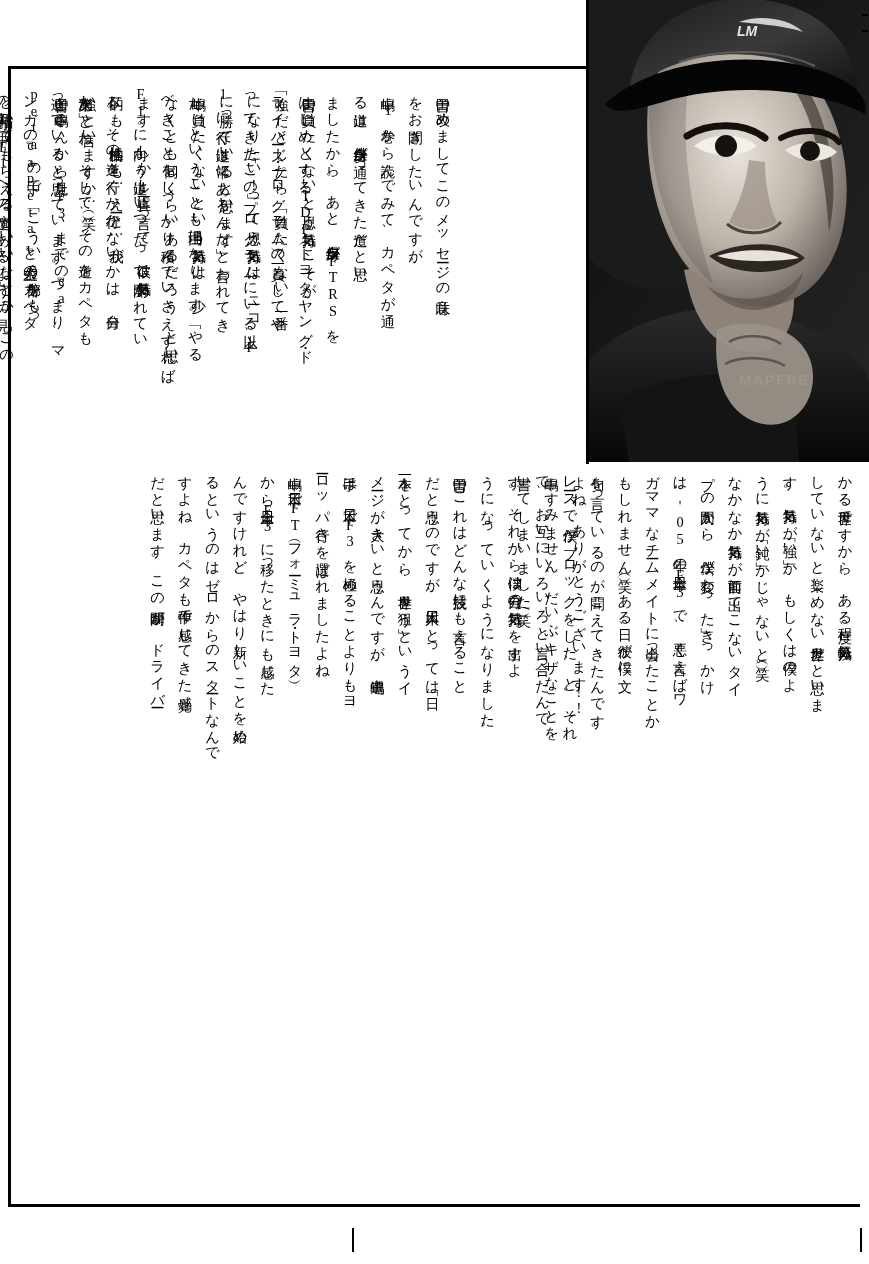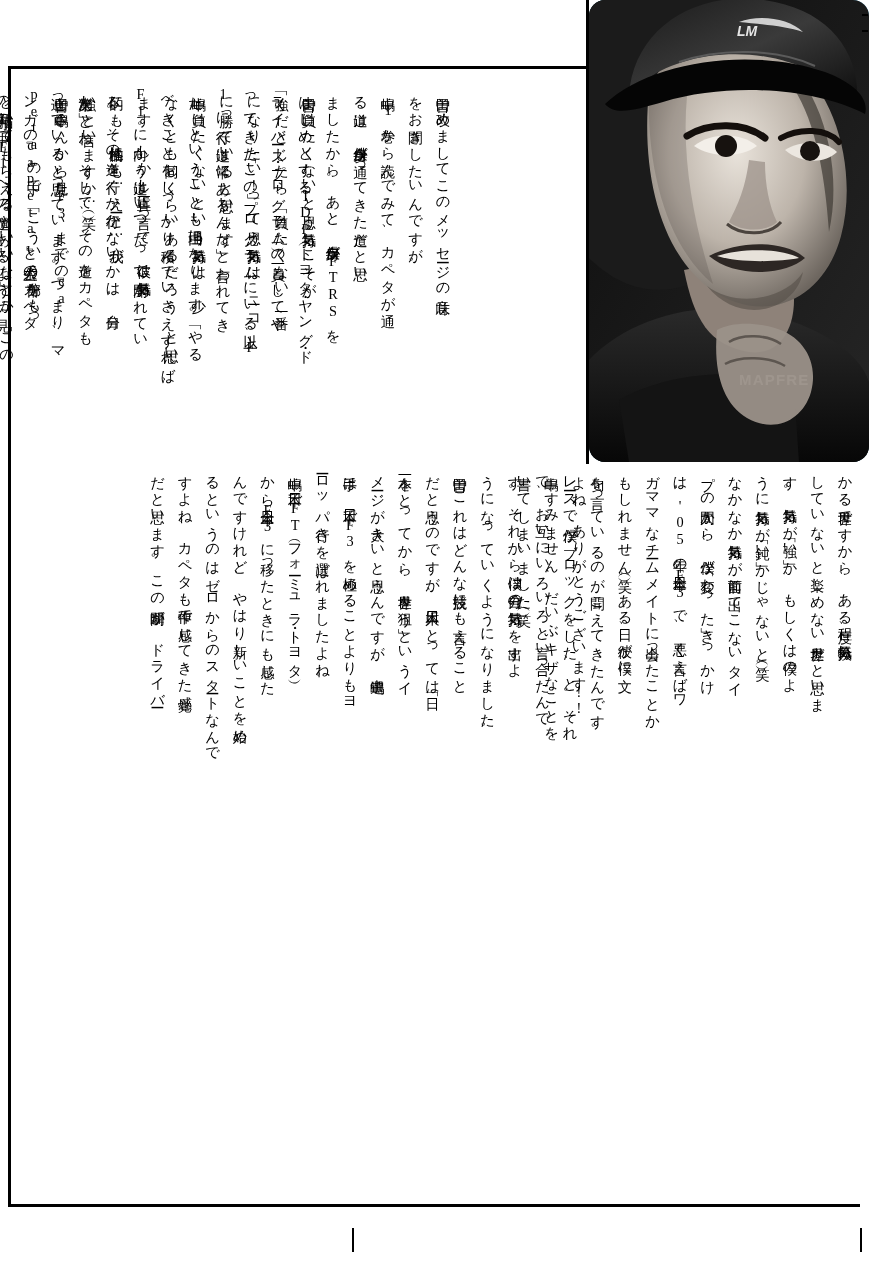--- a/index.html
+++ b/index.html
@@ -50,21 +50,20 @@
 
   
   .photo {
     position: absolute;
     left: 589px;
     top: 0px;
     width: 280px;
     height: 462px;
     overflow: hidden;
     background: #7dd3fc;
-    border-radius: 16px;
   }
   .photo svg { display: block; }
 
   
   .textblock {
     position: absolute;
     writing-mode: vertical-rl;
     text-orientation: upright;
     font-family: "Liberation Serif", "DejaVu Serif", serif;
     font-size: 14.3px;

